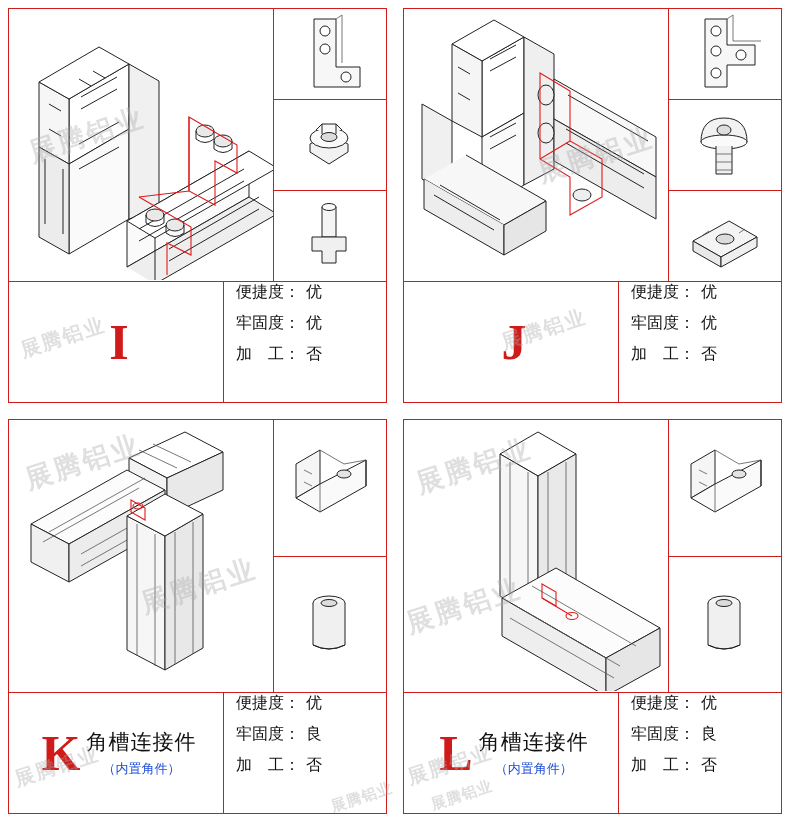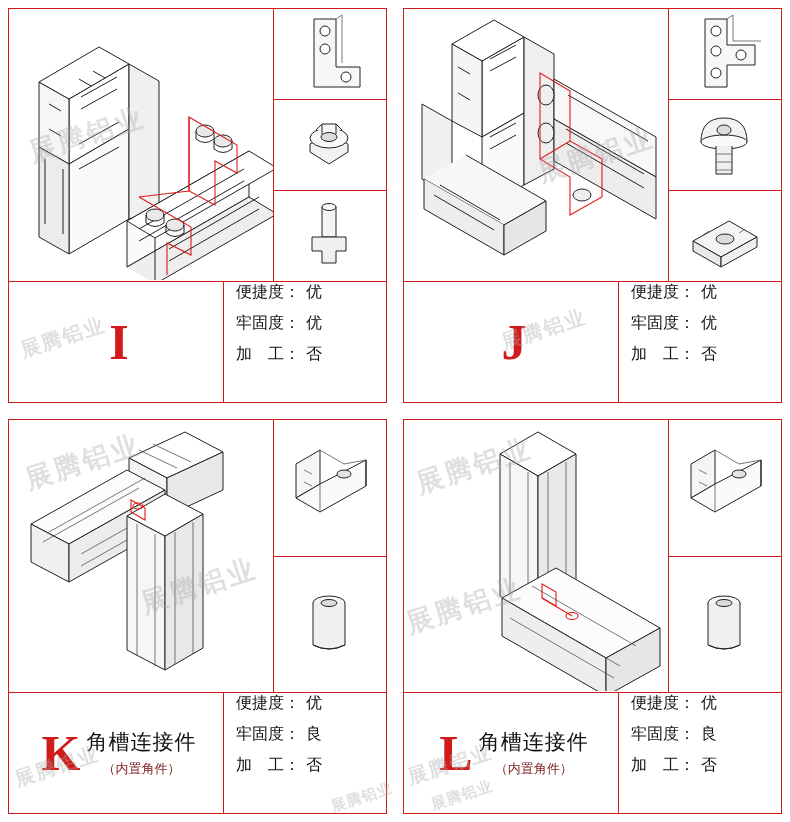--- a/index.html
+++ b/index.html
@@ -94,21 +94,21 @@
     justify-content: center;
   }
   .name {
     font-size: 21px;
     color: #111;
     letter-spacing: 1px;
     white-space: nowrap;
   }
   .subname {
     font-size: 13px;
-    color: #7f1d1d;
+    color: #1d4ed8;
     margin-top: 4px;
     white-space: nowrap;
   }
   .specs {
     flex: 0 0 150px;
     display: flex;
     flex-direction: column;
     justify-content: flex-start;
     gap: 10px;
     padding-left: 12px;

